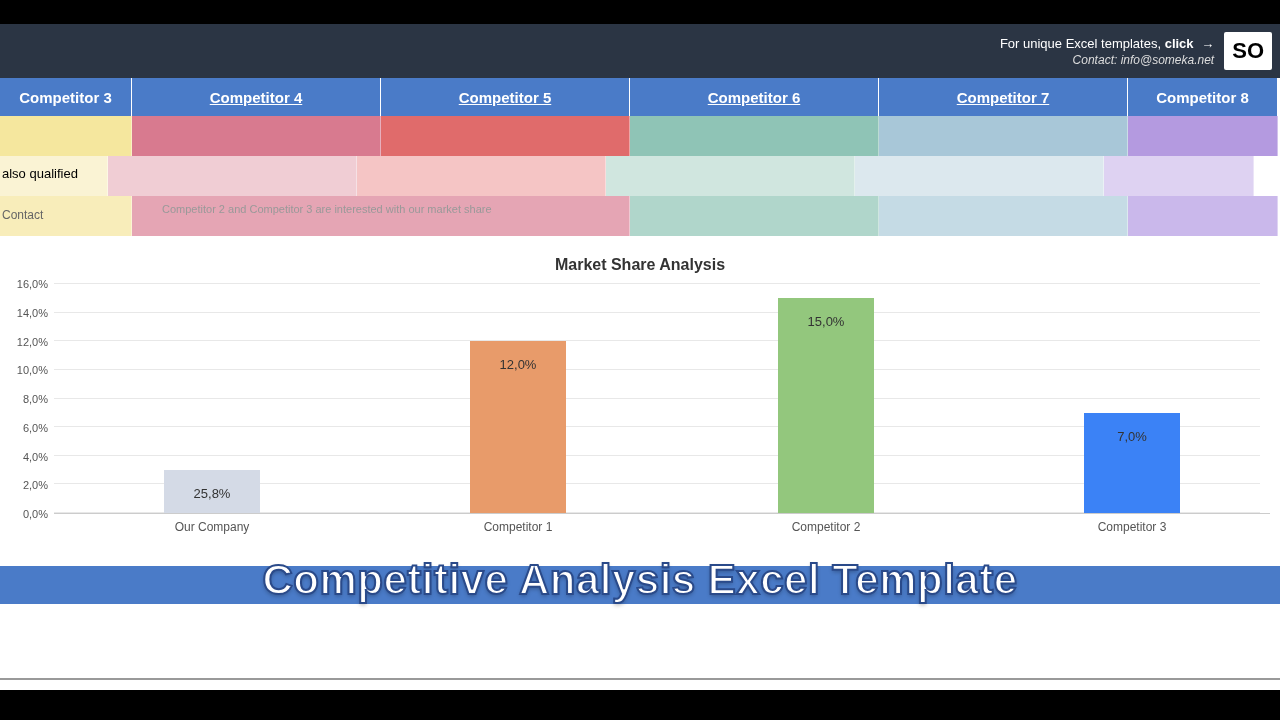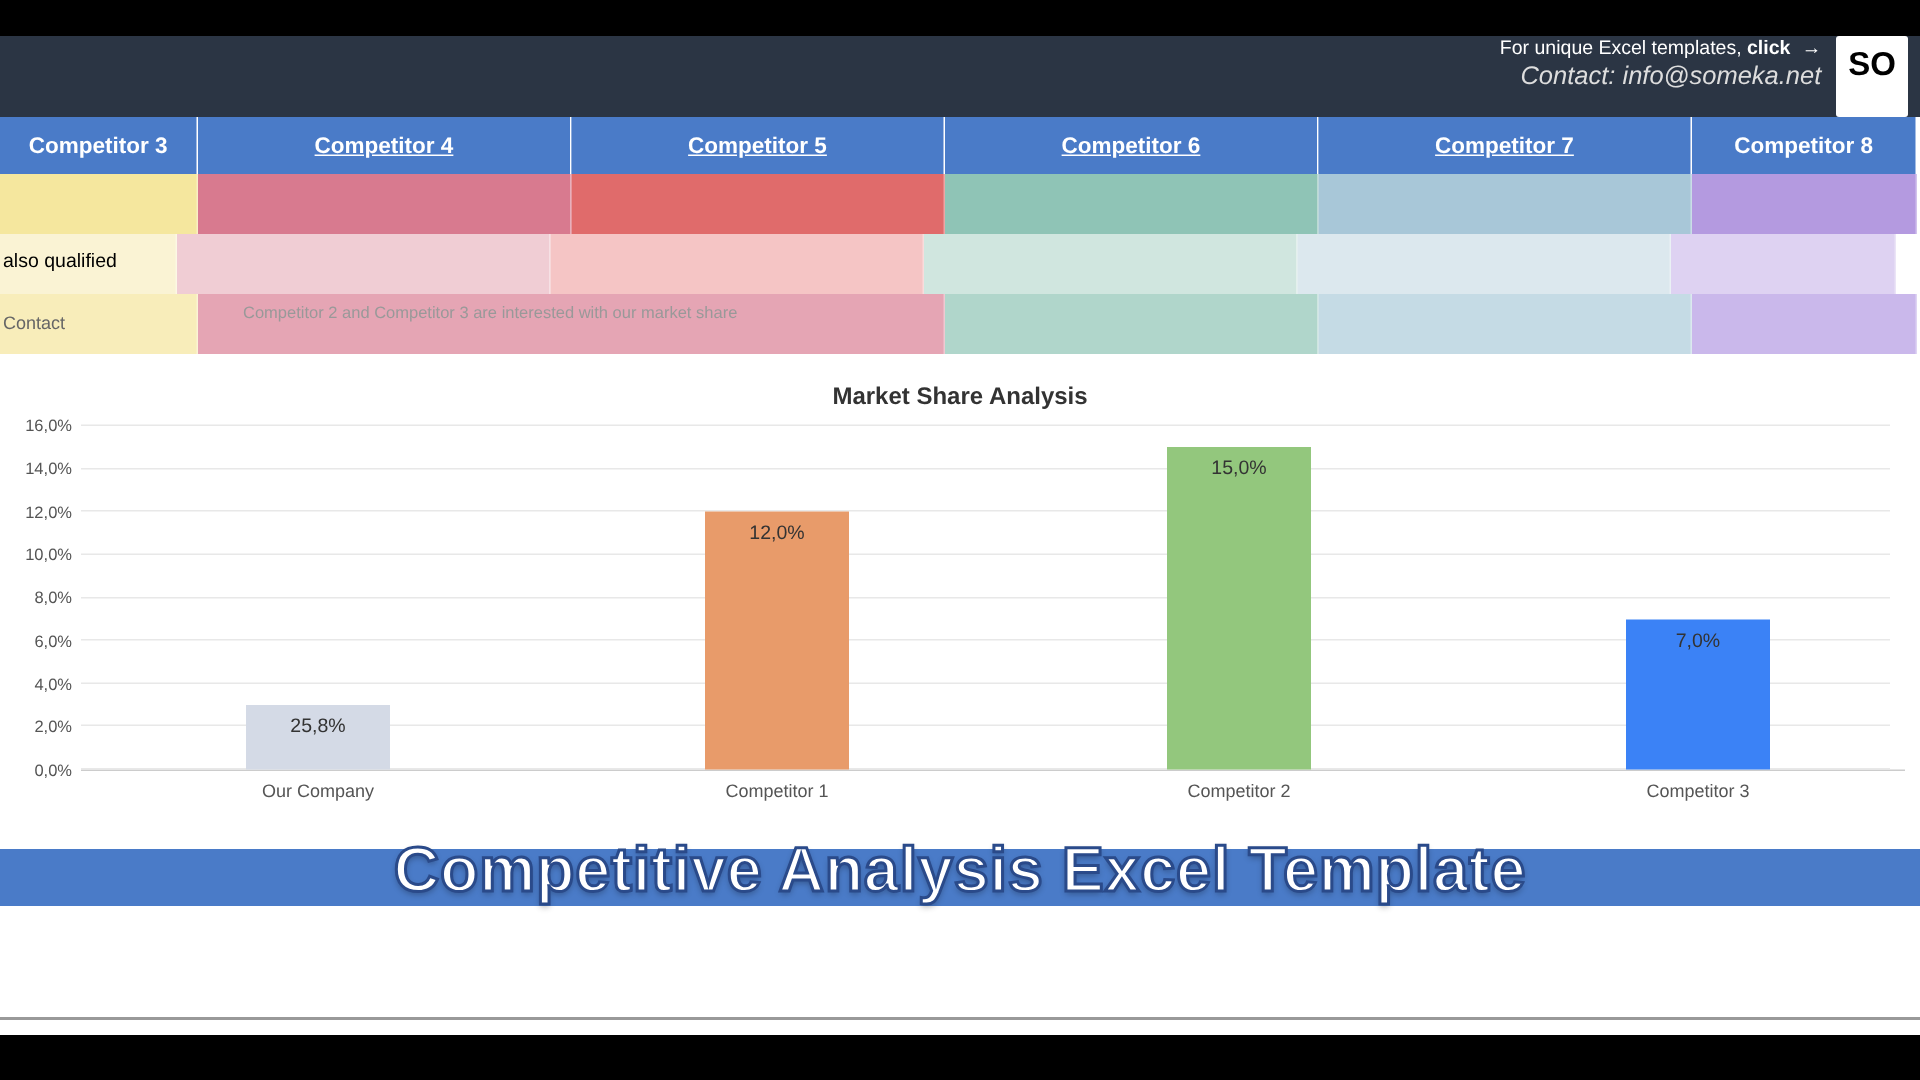--- a/index.html
+++ b/index.html
@@ -11,28 +11,29 @@
     overflow: hidden;
     position: relative;
   }
   .black-bar-top { background: #000; height: 24px; width: 100%; }
   .black-bar-bottom { background: #000; height: 30px; width: 100%; position: absolute; bottom: 0; }
   .header-bar {
     background: #2b3544;
     height: 54px;
     display: flex;
     justify-content: flex-end;
+    align-items: center;
     padding-right: 8px;
     color: #fff;
   }
   .header-text { text-align: right; font-size: 13px; margin-right: 10px; }
   .header-line1 { margin-bottom: 2px; }
   .header-line1 .bold { font-weight: bold; }
   .arrow-icon { display: inline-block; margin-left: 4px; }
-  .header-line2 { font-style: italic; font-size: 17px; color: #ddd; }
+  .header-line2 { font-style: italic; font-size: 12px; color: #ddd; }
   .logo-box {
     background: #fff;
     color: #000;
     font-weight: bold;
     font-size: 22px;
     padding: 6px 8px;
     border-radius: 2px;
   }
   .comp-header-row {
     display: flex;
@@ -54,21 +55,21 @@
   .color-rows { display: flex; flex-direction: column; }
   .color-row { display: flex; height: 40px; }
   .color-row.mid { height: 40px; }
   .color-cell { border-right: 1px solid rgba(255,255,255,0.4); position: relative; }
   .row1 .c3 { background: #f5e79e; width: 132px; }
   .row1 .c4 { background: #d87a8f; width: 249px; }
   .row1 .c5 { background: #e06b6b; width: 249px; }
   .row1 .c6 { background: #8fc4b6; width: 249px; }
   .row1 .c7 { background: #a8c7d8; width: 249px; }
   .row1 .c8 { background: #b49ae0; width: 150px; }
-  .row2 .c3 { background: #faf3d4; width: 118px; }
+  .row2 .c3 { background: #faf3d4; width: 108px; }
   .row2 .c4 { background: #f0cdd4; width: 249px; }
   .row2 .c5 { background: #f5c5c5; width: 249px; }
   .row2 .c6 { background: #d0e6df; width: 249px; }
   .row2 .c7 { background: #dce8ee; width: 249px; }
   .row2 .c8 { background: #ded2f2; width: 150px; }
   .row3 .c3 { background: #f8edba; width: 132px; }
   .row3 .c4 { background: #e5a5b4; width: 498px; }
   .row3 .c6 { background: #b0d6cb; width: 249px; }
   .row3 .c7 { background: #c5dbe5; width: 249px; }
   .row3 .c8 { background: #cab8eb; width: 150px; }
@@ -114,21 +115,21 @@
   }
   .bar {
     position: absolute;
     bottom: 0;
     width: 96px;
     display: flex;
     justify-content: center;
   }
   .bar-label {
     position: absolute;
-    top: 6px;
+    top: 16px;
     font-size: 13px;
     color: #333;
     width: 100%;
     text-align: center;
   }
   .bar-0 { left: 110px; background: #d4dae6; }
   .bar-1 { left: 416px; background: #e89b6a; }
   .bar-2 { left: 724px; background: #93c77d; }
   .bar-3 { left: 1030px; background: #3b82f6; }
   .x-labels {

